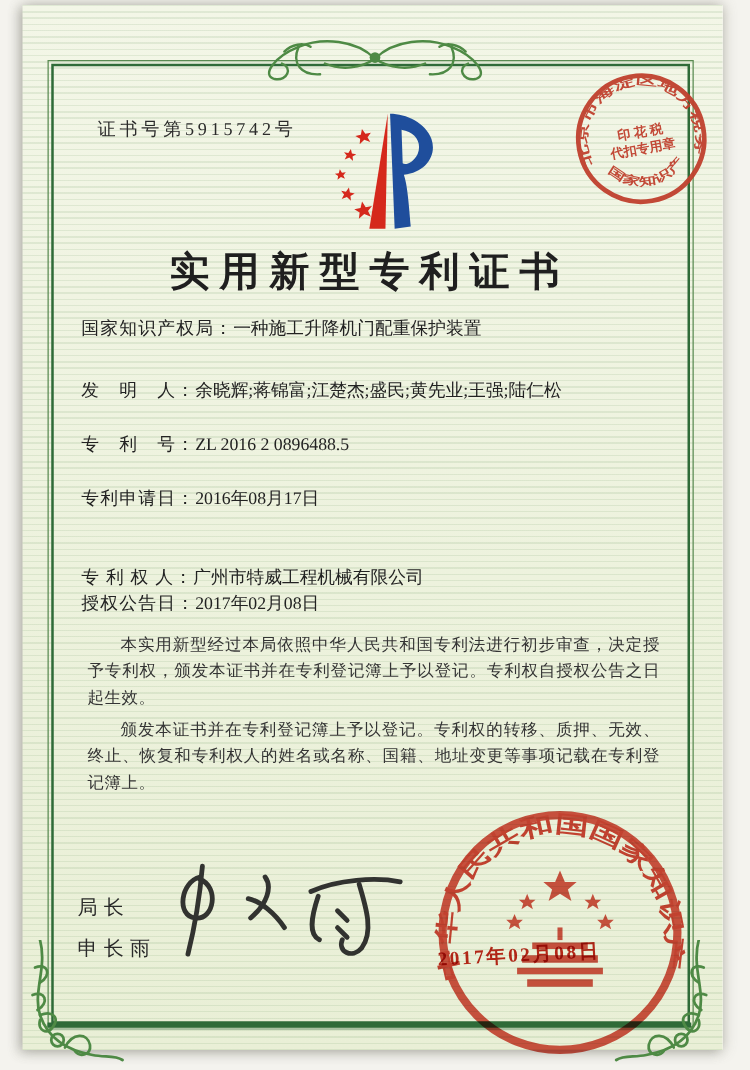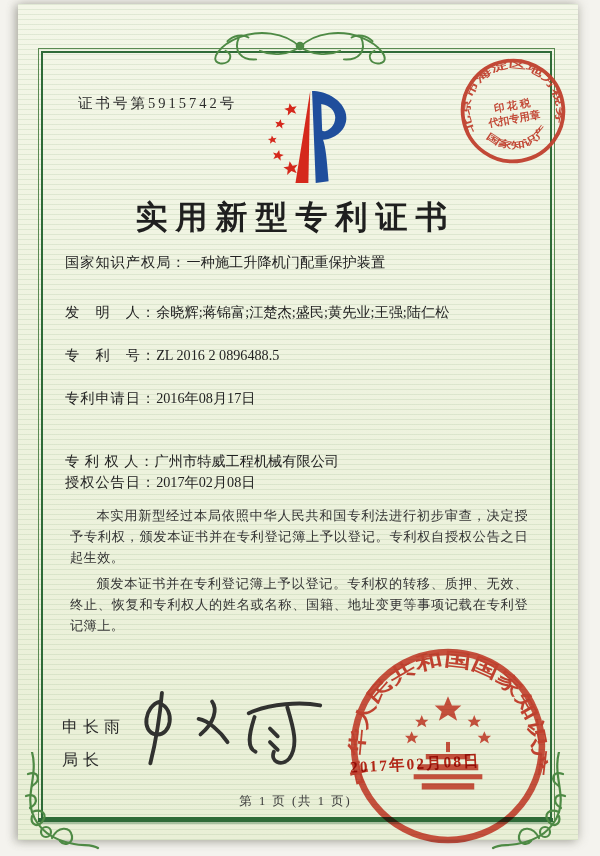--- a/index.html
+++ b/index.html
@@ -150,39 +150,38 @@
   <div class="field f5">
     <span class="lab">授权公告日：</span><span>2017年02月08日</span>
   </div>
 
   <div class="paras">
     <p>本实用新型经过本局依照中华人民共和国专利法进行初步审查，决定授予专利权，颁发本证书并在专利登记簿上予以登记。专利权自授权公告之日起生效。</p>
     <p>颁发本证书并在专利登记簿上予以登记。专利权的转移、质押、无效、终止、恢复和专利权人的姓名或名称、国籍、地址变更等事项记载在专利登记簿上。</p>
   </div>
 
   <div class="signer">
+    <div>局长</div>
     <div>申长雨</div>
-    <div>局长</div>
   </div>
 
   <svg class="signature" viewBox="0 0 210 85">
     <g stroke="#1e1e1e" stroke-width="4" fill="none" stroke-linecap="round" opacity="0.9">
       <path d="M34,12 C18,16 14,44 30,46 C46,48 50,20 34,14"></path>
       <path d="M36,3 C34,26 30,52 24,76"></path>
       <path d="M88,12 C94,20 90,34 76,46"></path>
       <path d="M74,30 C84,32 96,42 104,54"></path>
       <path d="M126,24 C148,14 180,12 200,16"></path>
       <path d="M132,28 C126,46 124,60 133,64"></path>
       <path d="M166,18 C172,38 178,58 168,71 C160,80 148,74 152,64"></path>
       <path d="M148,40 L156,48"></path>
       <path d="M148,54 L156,62"></path>
     </g>
   </svg>
 
-  <div class="footer">第 1 页 (共 1 页)</div>
 
   <svg class="tax-seal" viewBox="0 0 120 120">
     <defs>
       <path id="taxTop" d="M 16,74 A 46,46 0 1 1 104,74" fill="none"></path>
       <path id="taxBot" d="M 26,80 A 40,40 0 0 0 94,80" fill="none"></path>
     </defs>
     <circle cx="60" cy="60" r="53" fill="none" stroke="#c0402e" stroke-width="4"></circle>
     <text font-size="10" font-weight="bold" fill="#c0402e">
       <textPath href="#taxTop" startOffset="0" textLength="196" lengthAdjust="spacingAndGlyphs">北京市海淀区地方税务局</textPath>
     </text>

